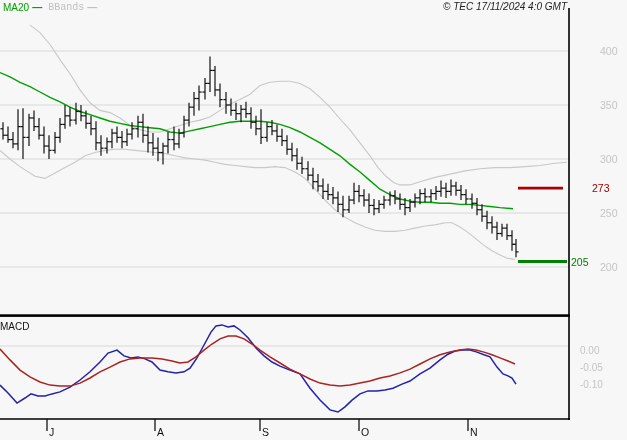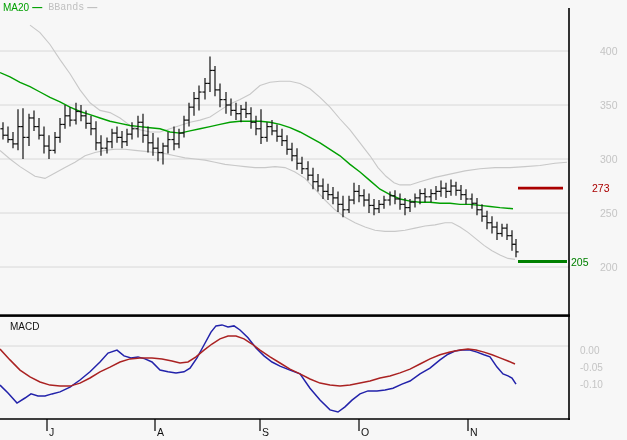--- a/index.html
+++ b/index.html
@@ -5,40 +5,41 @@
   html,body{margin:0;padding:0;background:#f7f7f7;}
   .root{position:relative;width:627px;height:440px;background:#f7f7f7;
         font-family:"Liberation Sans",sans-serif;overflow:hidden;}
   .legend{position:absolute;left:3px;top:2px;font-size:10px;display:flex;gap:6px;align-items:center;}
   .legend .item{display:flex;gap:3px;align-items:center;}
   .legend .lbl-ma{color:#00a000;}
   .legend .lbl-bb{color:#c0c0c0;font-family:Liberation Mono, monospace;}
   .legend .dash-ma{color:#00a000;font-weight:bold;}
   .legend .dash-bb{color:#c0c0c0;font-weight:bold;}
   .timestamp{position:absolute;top:1px;right:60px;font-size:10px;font-style:italic;color:#222;}
-  .macd-label{position:absolute;left:10px;top:321px;font-size:10px;color:#111;}
+  .macd-label{position:absolute;left:0;top:321px;font-size:10px;color:#111;}
   svg{position:absolute;left:0;top:0;}
   text{font-family:"Liberation Sans",sans-serif;}
 </style>
 </head>
 <body>
 
 <div class="root">
 
   <div class="legend">
     <span class="item">
       <span class="lbl-ma">MA20</span>
       <span class="dash-ma">—</span>
     </span>
     <span class="item">
       <span class="lbl-bb">BBands</span>
       <span class="dash-bb">—</span>
     </span>
   </div>
 
+  <div class="timestamp">© TEC 17/11/2024 4:0 GMT</div>
 
   <svg id="chart-svg" width="627" height="440" viewBox="0 0 627 440">
       <line x1="0" y1="51" x2="569" y2="51" stroke="#d8d8d8" stroke-width="1"></line>
       <text x="600" y="54.5" font-size="10.5" fill="#c4c4c4">400</text>
       <line x1="0" y1="105" x2="569" y2="105" stroke="#d8d8d8" stroke-width="1"></line>
       <text x="600" y="108.5" font-size="10.5" fill="#c4c4c4">350</text>
       <line x1="0" y1="159" x2="569" y2="159" stroke="#d8d8d8" stroke-width="1"></line>
       <text x="600" y="162.5" font-size="10.5" fill="#c4c4c4">300</text>
       <line x1="0" y1="213" x2="569" y2="213" stroke="#d8d8d8" stroke-width="1"></line>
       <text x="600" y="216.5" font-size="10.5" fill="#c4c4c4">250</text>

